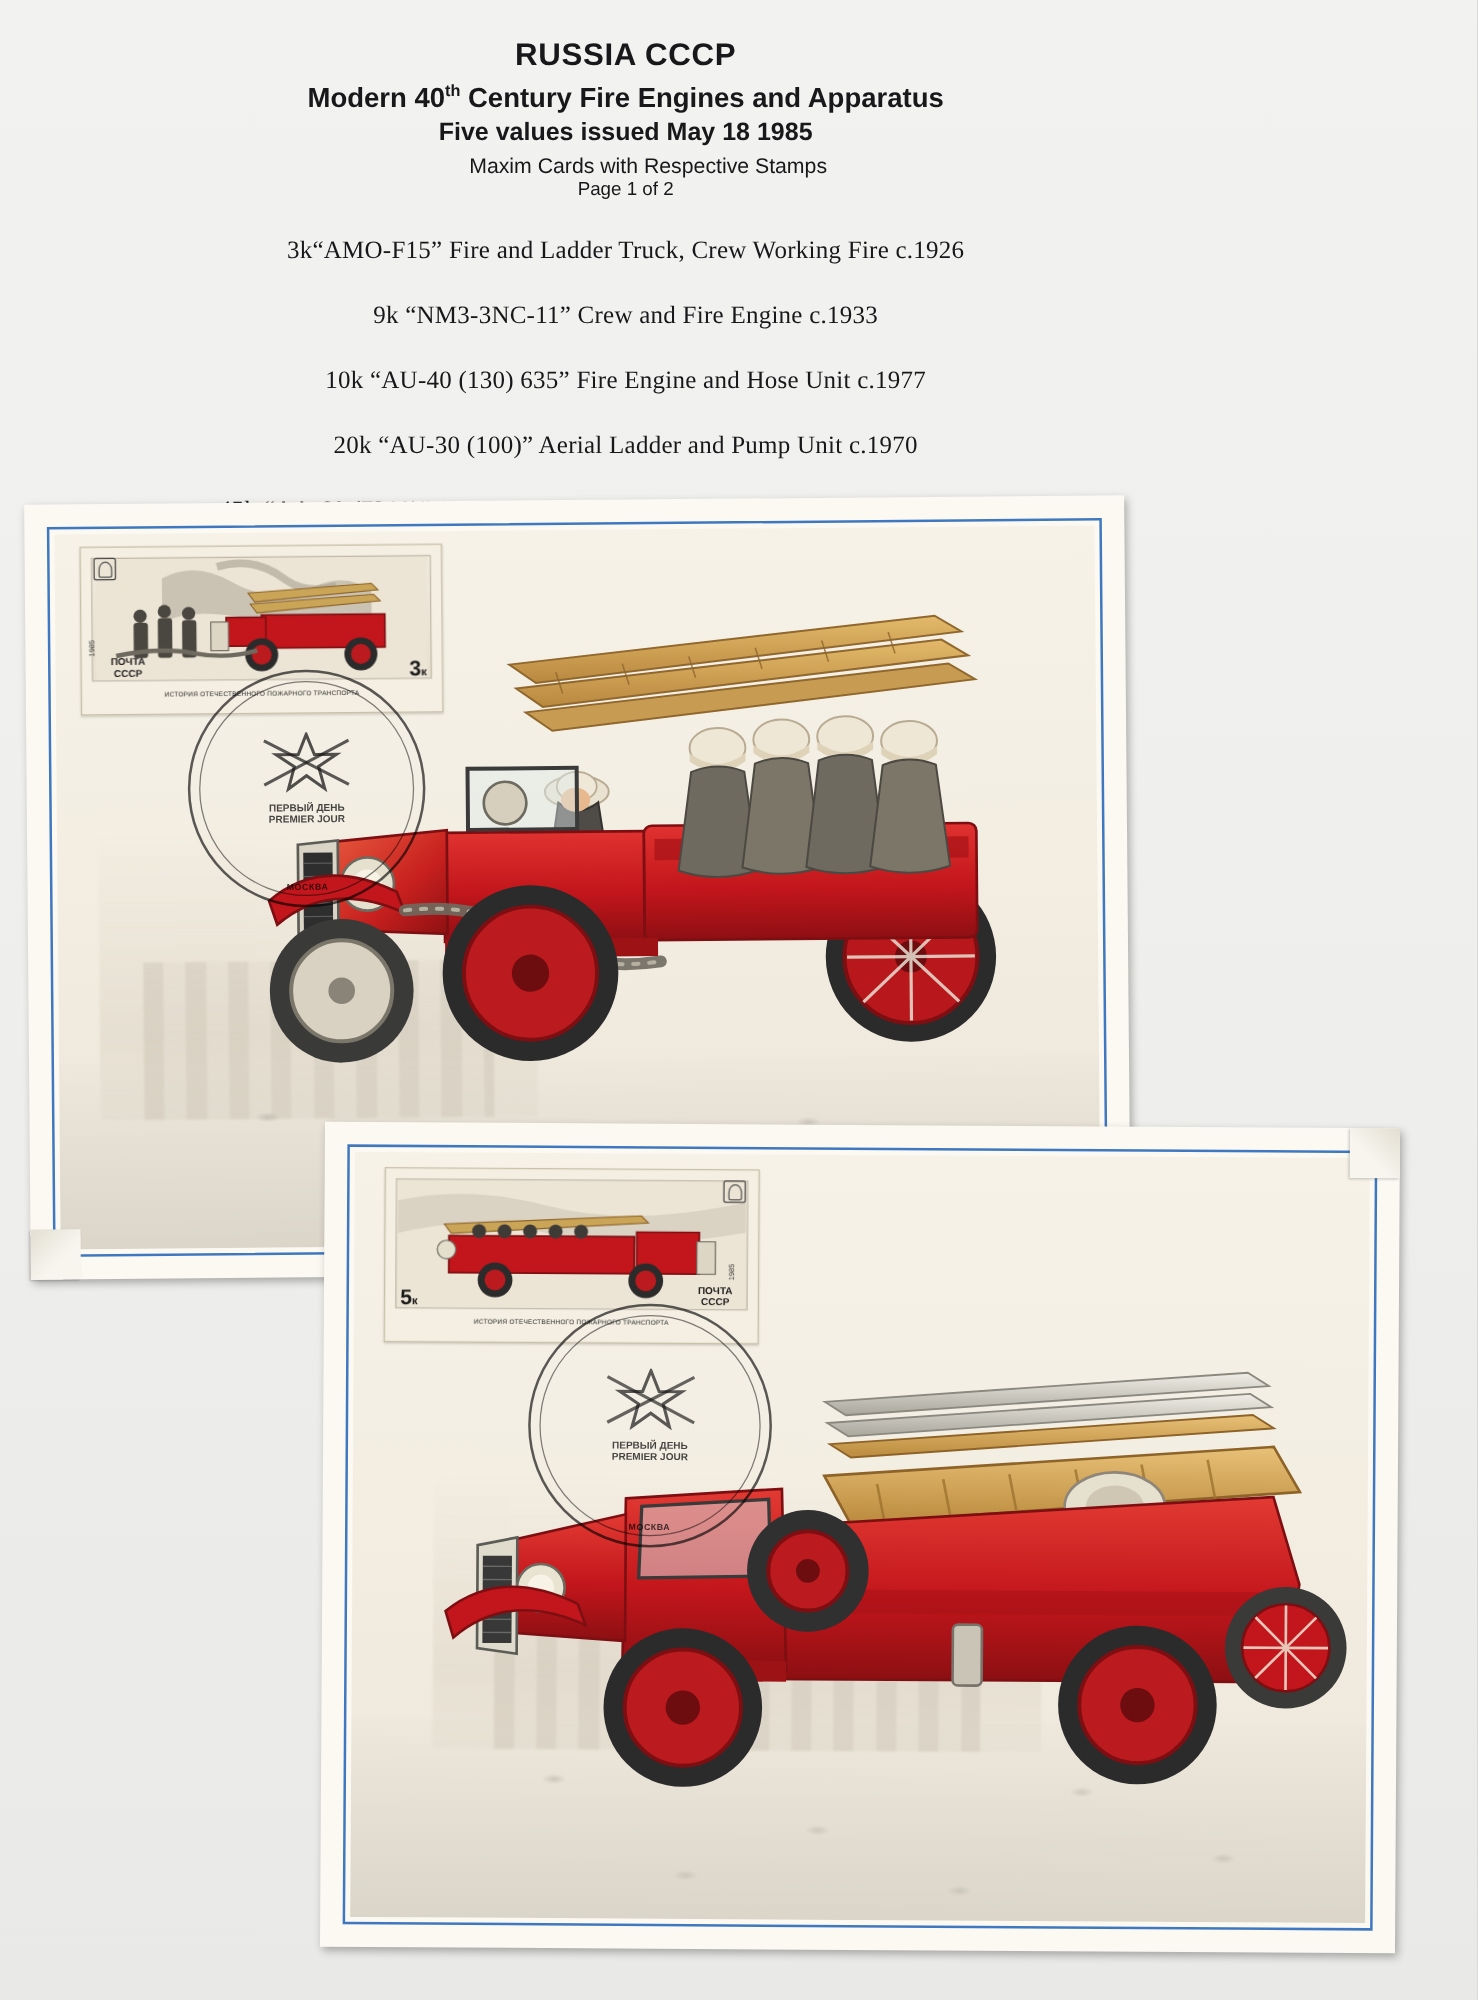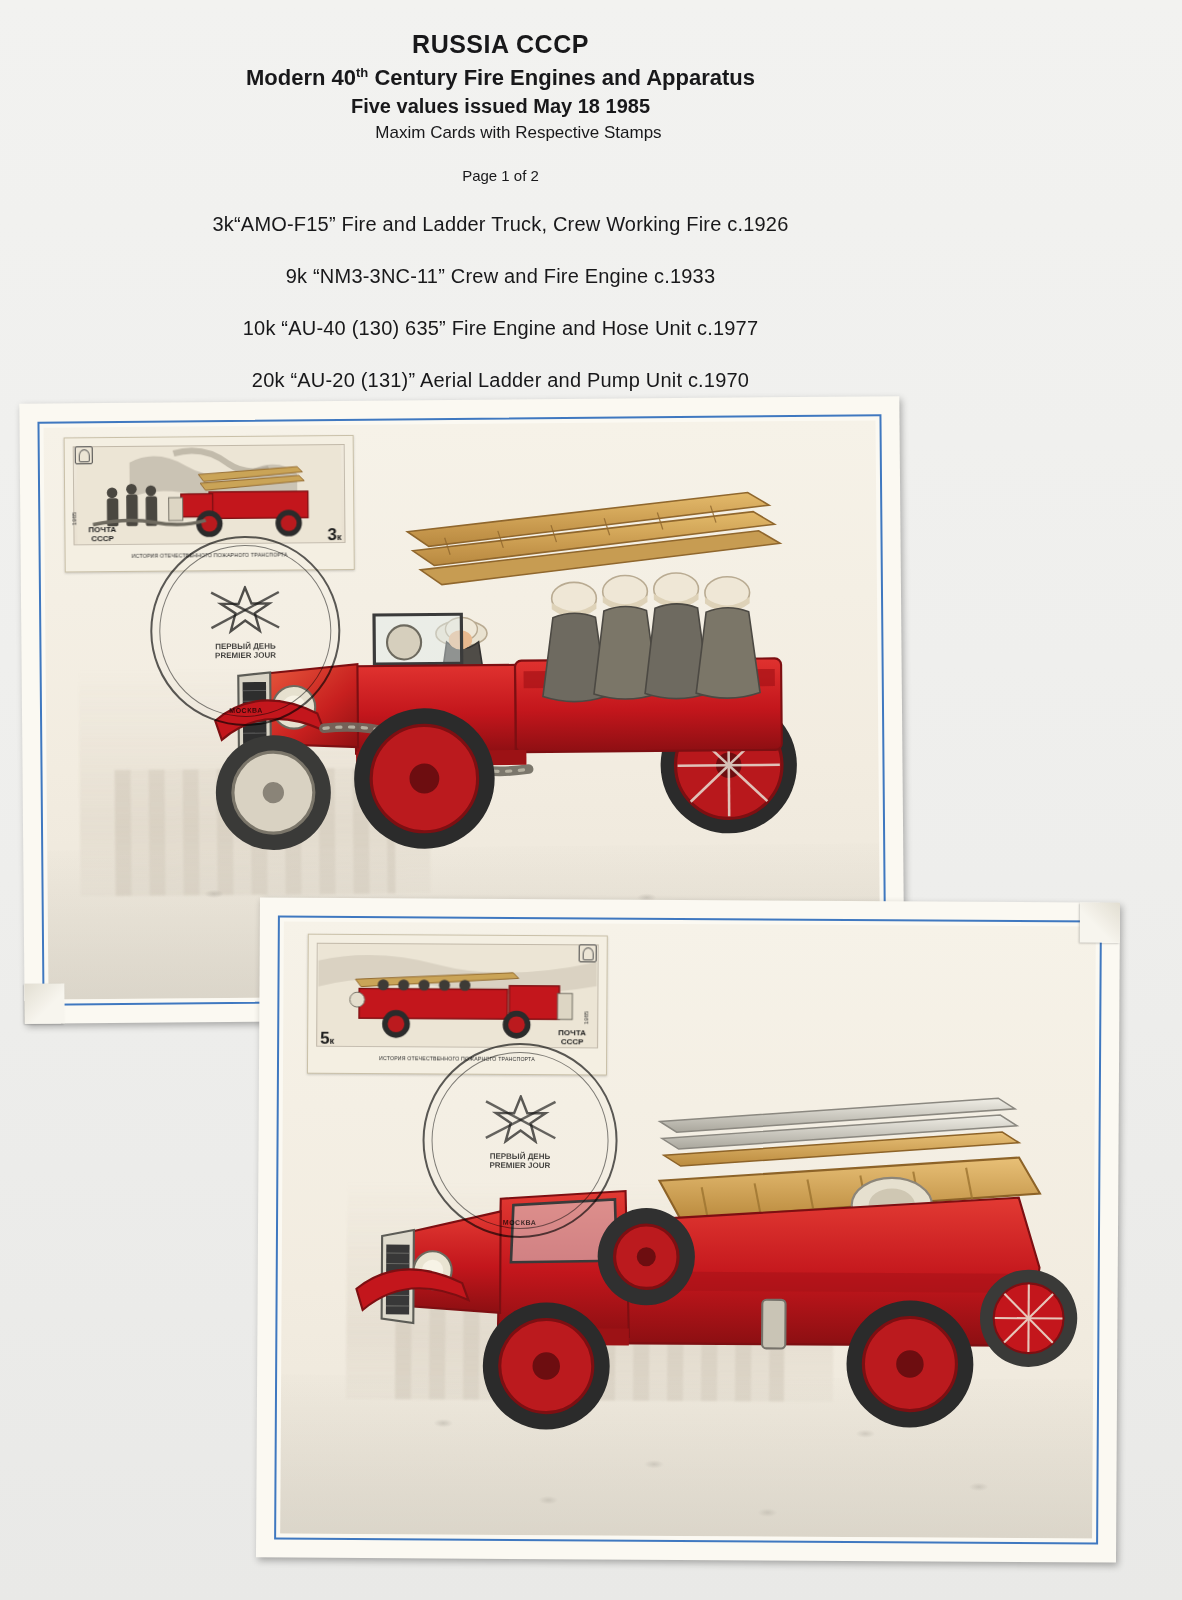--- a/index.html
+++ b/index.html
@@ -61,26 +61,26 @@
     font-weight: bold;
     margin-top: 4px;
   }
   .title-sub3 {
     font-size: 17px;
     margin-top: 5px;
     padding-left: 36px;
   }
   .page-of {
     font-size: 15px;
-    margin-top: 24px;
   }
   .value-line {
     font-size: 20px;
     margin-top: 29px;
     letter-spacing: 0.2px;
+    font-family: Liberation Serif, serif;
   }
 
   
   .card {
     position: absolute;
     background: #fbf9f2;
     box-shadow: 2px 3px 7px rgba(0,0,0,0.30);
   }
   #card1 {
     left: 22px;
@@ -289,21 +289,21 @@
   <div class="header">
     <div class="title-main">RUSSIA CCCP</div>
     <div class="title-sub1"><span>Modern 40</span><sup>th</sup><span> Century Fire Engines and Apparatus</span></div>
     <div class="title-sub2">Five values issued May 18 1985</div>
     <div class="title-sub3">Maxim Cards with Respective Stamps</div>
     <div class="page-of">Page 1 of 2</div>
 
     <div class="value-line">3k“AMO-F15” Fire and Ladder Truck, Crew Working Fire c.1926</div>
     <div class="value-line">9k “NM3-3NC-11” Crew and Fire Engine c.1933</div>
     <div class="value-line">10k “AU-40 (130) 635” Fire Engine and Hose Unit c.1977</div>
-    <div class="value-line">20k “AU-20 (131)” Aerial Ladder and Pump Unit c.1970</div>
+    <div class="value-line">20k “AU-30 (100)” Aerial Ladder and Pump Unit c.1970</div>
     <div class="value-line">45k “AA-60 (7310)” Airport Crash Snorkel Water and Foam Tanker Pump Unit</div>
   </div>
 
   <div class="card" id="card1">
     <div class="card-inner-border"></div>
     <div class="card-scene">
 
       <div class="ghost-city"></div>
       <div class="ground"></div>
 

